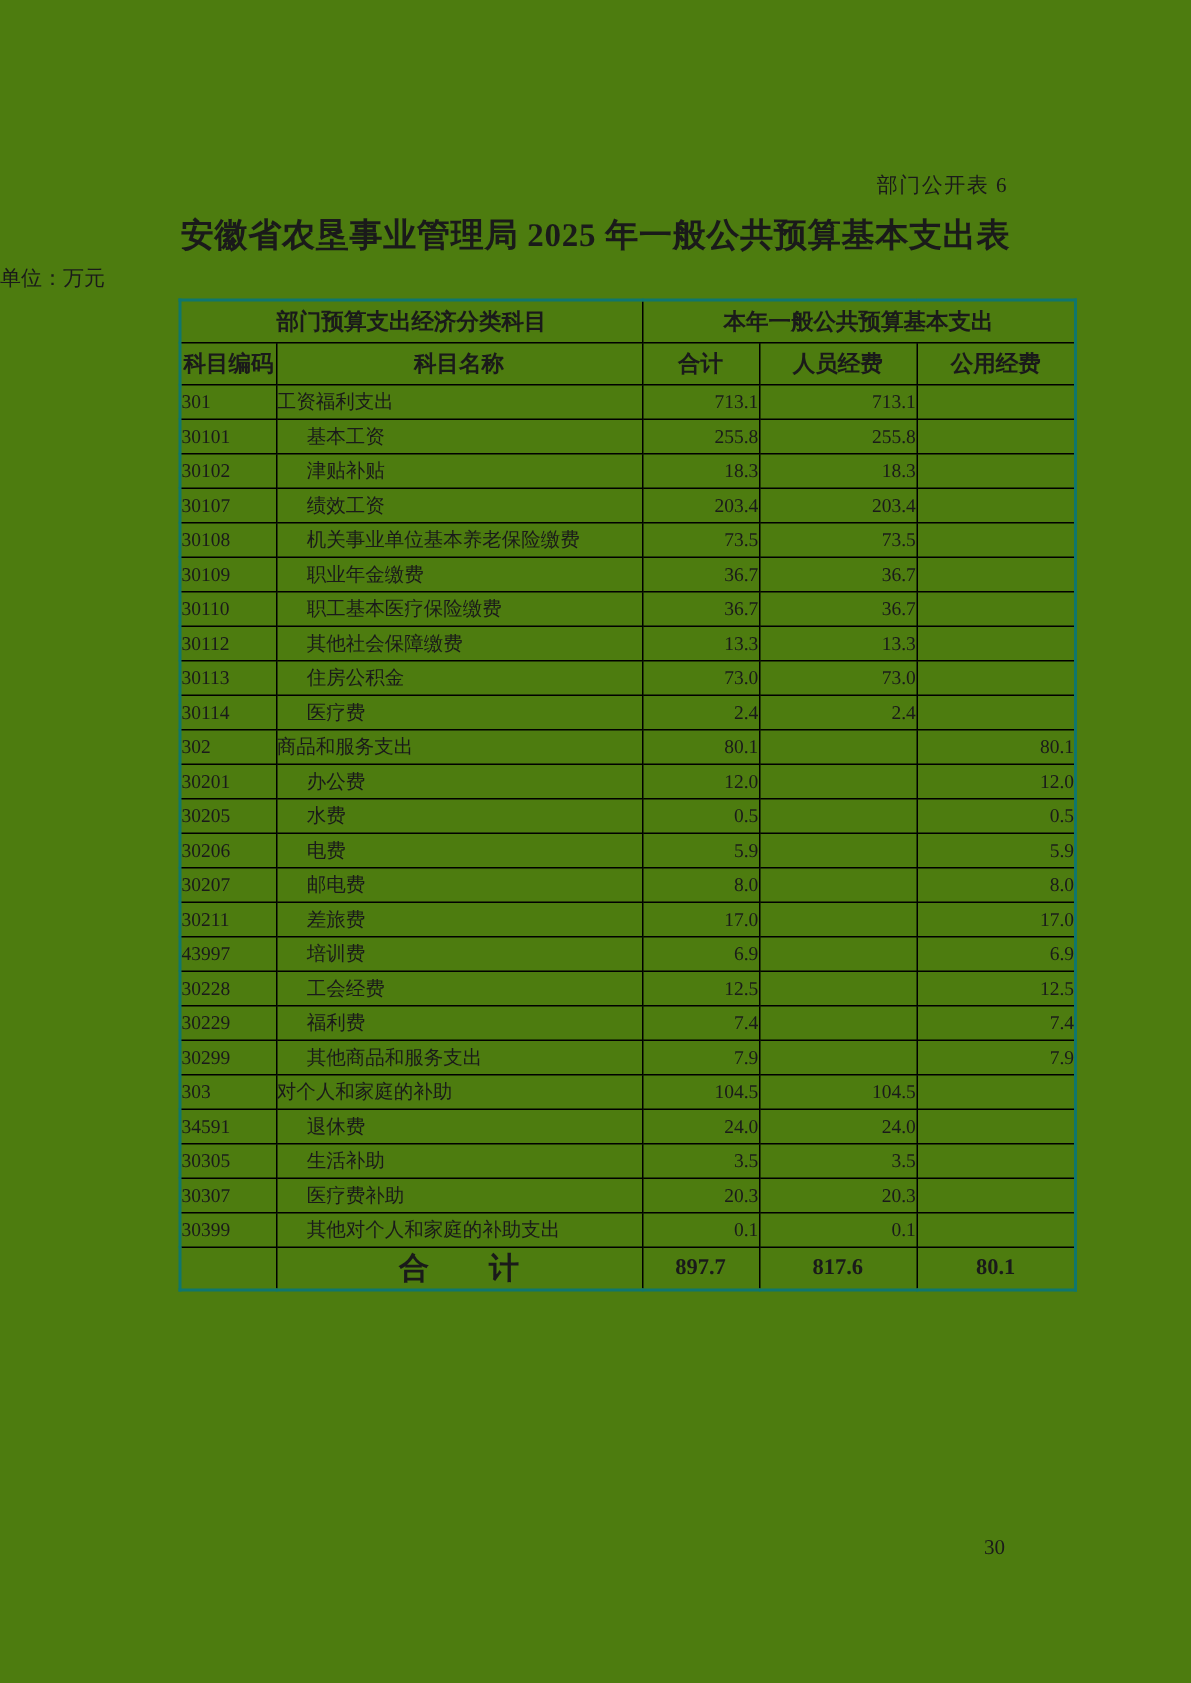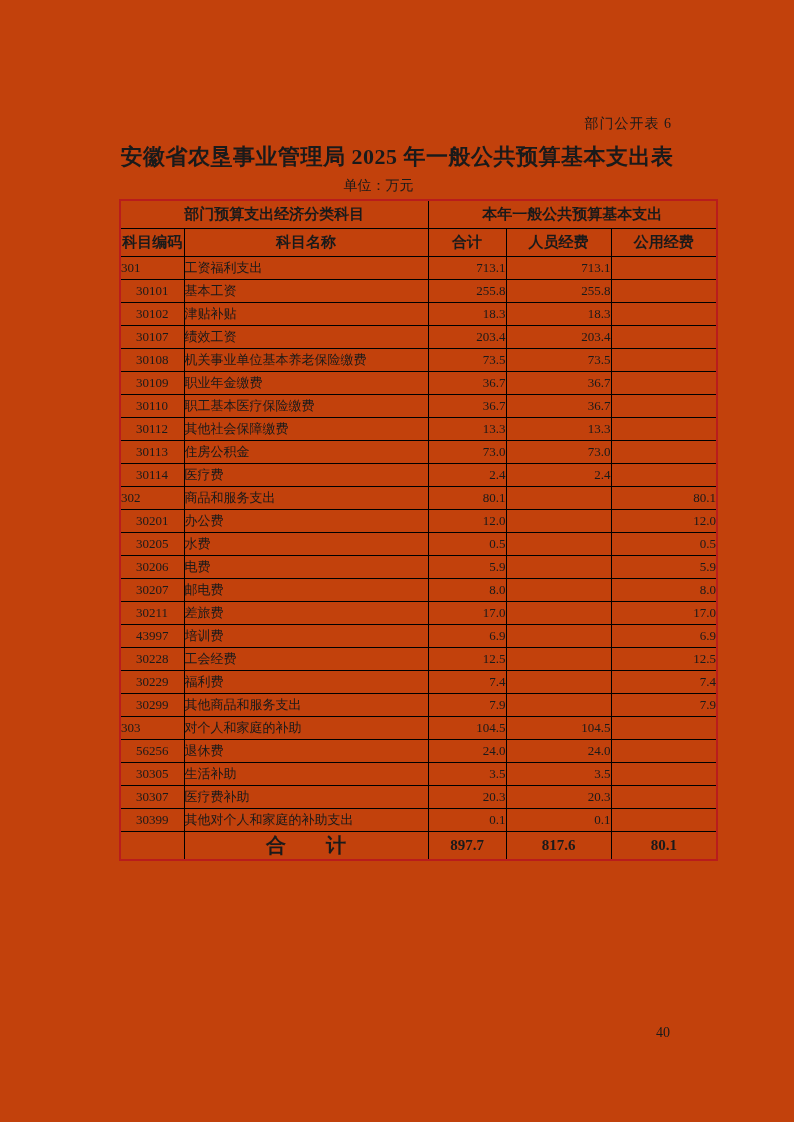--- a/index.html
+++ b/index.html
@@ -4,21 +4,21 @@
 <style>
   html, body {
     margin: 0;
     padding: 0;
     background: #ffffff;
   }
   .page {
     position: relative;
     width: 794px;
     height: 1122px;
-    background: #c2410c;
+    background: #4d7c0f;
     font-family: "Liberation Serif", "DejaVu Serif", serif;
     color: #1a1a1a;
     overflow: hidden;
   }
   .corner-note {
     position: absolute;
     top: 115px;
     left: 0;
     width: 672px;
     text-align: right;
@@ -34,52 +34,51 @@
     text-align: center;
     font-size: 22px;
     font-weight: bold;
     letter-spacing: 0.5px;
   }
   .unit-label {
     position: absolute;
     top: 177px;
     left: 0;
     width: 679px;
-    text-align: center;
+    text-align: left;
     font-size: 14px;
-    margin-left: 39px;
   }
   table.budget {
     position: absolute;
     top: 199px;
     left: 119px;
     width: 597px;
     border-collapse: collapse;
     table-layout: fixed;
-    border: 2px solid #b91c1c;
+    border: 2px solid #0f766e;
     font-size: 13px;
   }
   table.budget th, table.budget td {
     border: 1px solid #000;
     padding: 0;
     vertical-align: middle;
     overflow: hidden;
     white-space: nowrap;
   }
   table.budget thead tr { height: 28px; }
   table.budget thead th {
     font-size: 15px;
     font-weight: bold;
     text-align: center;
   }
   table.budget tbody tr { height: 23px; margin-left: 22px; }
   td.code { text-align: left; padding-left: 5px; }
-  tr.lvl2 td.code { padding-left: 15px; }
+  tr.lvl2 td.code { }
   td.name { text-align: left; padding-left: 7px; }
-  tr.lvl2 td.name { }
+  tr.lvl2 td.name { padding-left: 20px; }
   td.num { text-align: right; padding-right: 5px; }
   table.budget tfoot tr { height: 25px; }
   table.budget tfoot td.total-label {
     text-align: center;
     font-weight: bold;
     font-size: 20px;
   }
   table.budget tfoot td.num {
     text-align: center;
     font-weight: bold;
@@ -267,21 +266,21 @@
           <td class="num">7.9</td>
         </tr>
         <tr class="lvl1">
           <td class="code">303</td>
           <td class="name">对个人和家庭的补助</td>
           <td class="num">104.5</td>
           <td class="num">104.5</td>
           <td class="num"></td>
         </tr>
         <tr class="lvl2">
-          <td class="code">56256</td>
+          <td class="code">34591</td>
           <td class="name">退休费</td>
           <td class="num">24.0</td>
           <td class="num">24.0</td>
           <td class="num"></td>
         </tr>
         <tr class="lvl2">
           <td class="code">30305</td>
           <td class="name">生活补助</td>
           <td class="num">3.5</td>
           <td class="num">3.5</td>
@@ -306,15 +305,15 @@
       <tr>
         <td></td>
         <td class="total-label">合　　计</td>
         <td class="num">897.7</td>
         <td class="num">817.6</td>
         <td class="num">80.1</td>
       </tr>
     </tfoot>
   </table>
 
-  <div class="page-number">40</div>
+  <div class="page-number">30</div>
 
 </div>
 
 </body></html>

